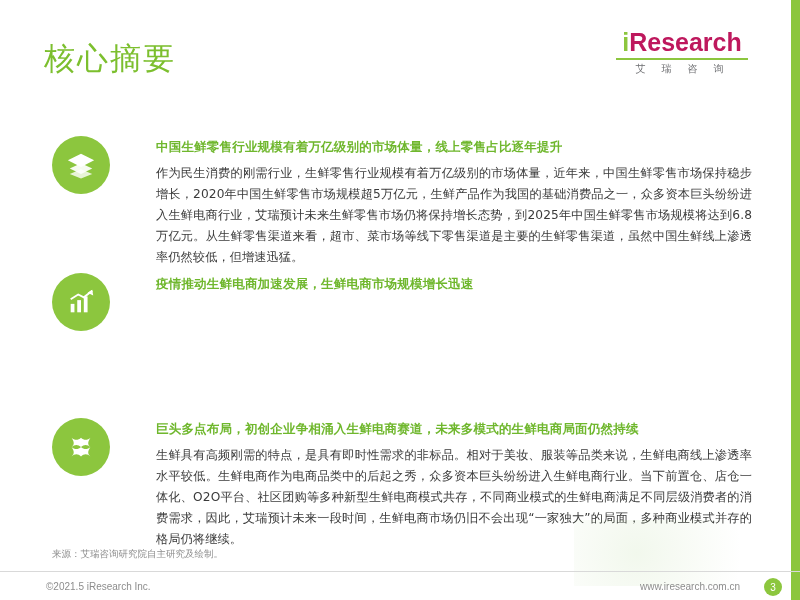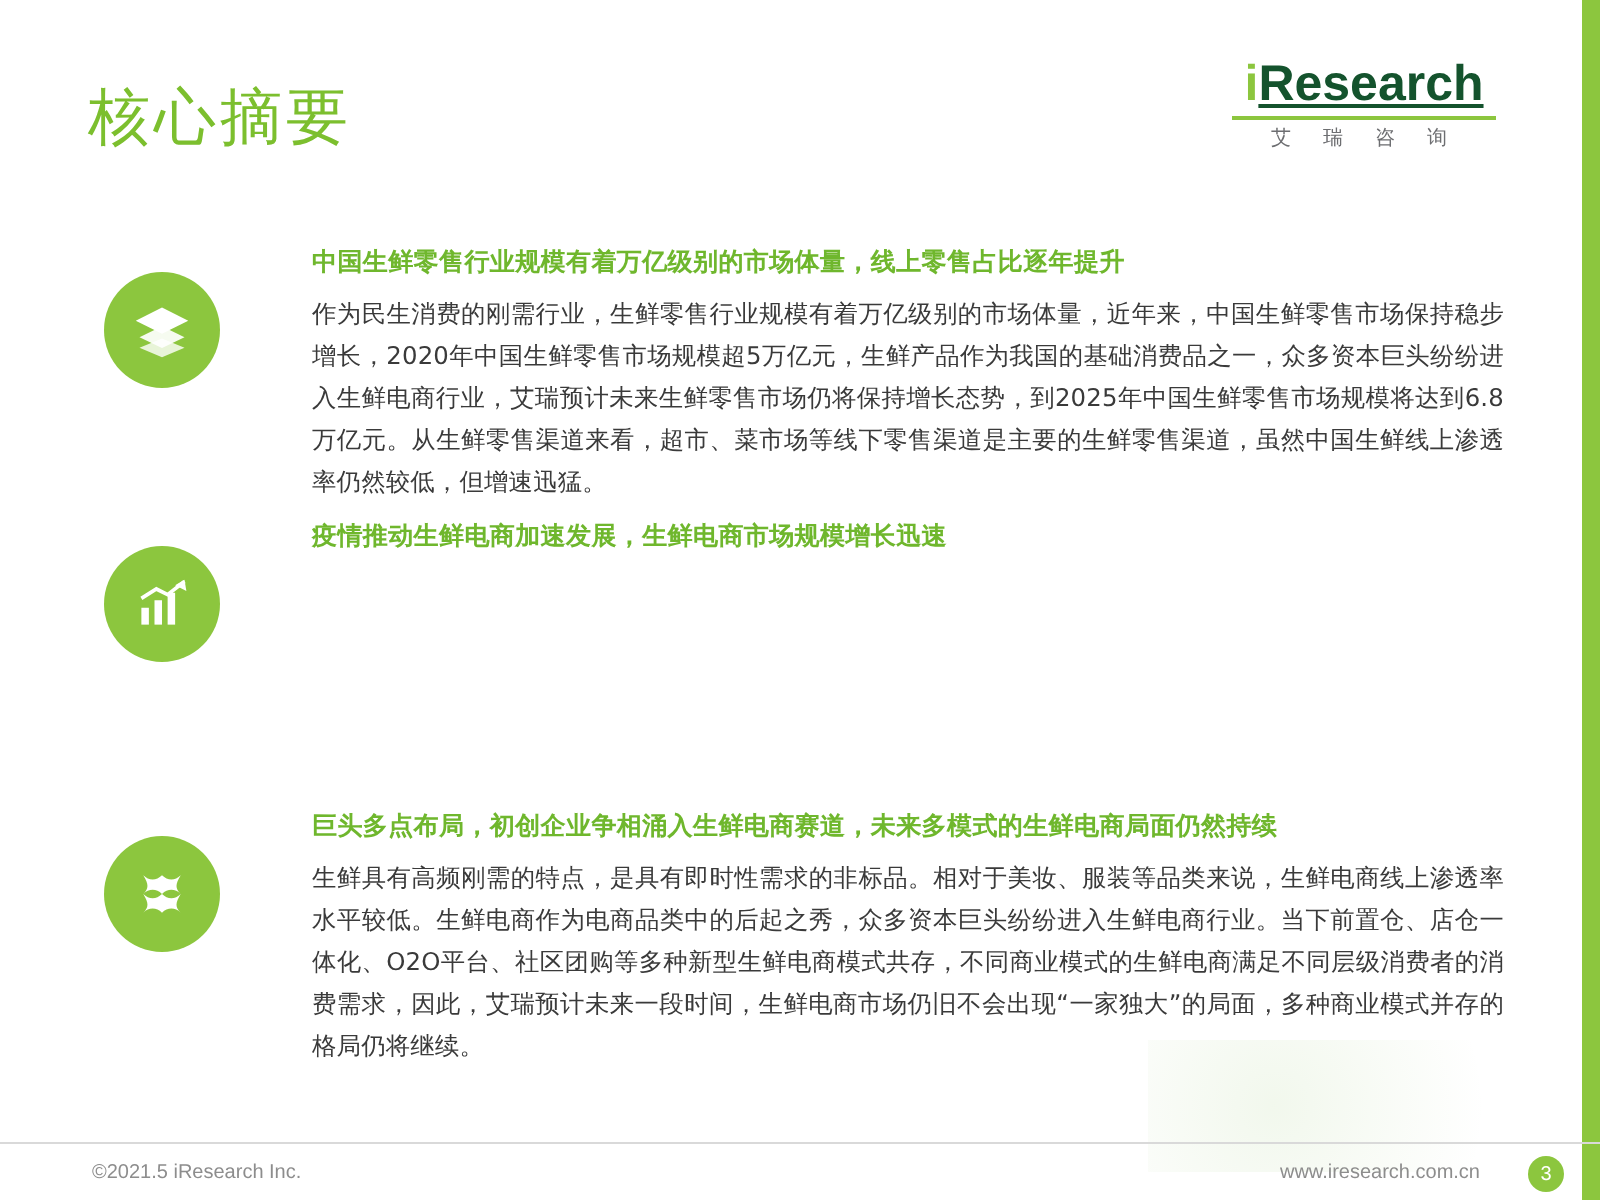--- a/index.html
+++ b/index.html
@@ -51,21 +51,21 @@
   }
   .logo-top {
     font-size: 25px;
     color: #5a5a5a;
     font-family: "Liberation Sans", sans-serif;
     letter-spacing: 0px;
     line-height: 1;
     white-space: nowrap;
   }
   .logo-top .i { color: #8cc63e; font-weight: bold; }
-  .logo-top .r { color: #14532d; font-weight: bold; text-decoration: underline; }
+  .logo-top .r { color: #be185d; font-weight: bold; }
   .logo-underline {
     margin: 3px auto 2px auto;
     width: 132px;
     height: 2px;
     background: #8cc63e;
   }
   .logo-sub {
     font-size: 10px;
     color: #6d6e71;
     letter-spacing: 5px;
@@ -83,20 +83,21 @@
     top: 0;
     width: 58px;
     height: 58px;
     border-radius: 50%;
     display: flex;
     align-items: center;
     justify-content: center;
   }
   .block .body {
     margin-left: 104px;
+    margin-top: 16px;
   }
   .block-title {
     font-size: 12.5px;
     font-weight: bold;
     color: #6fb72d;
     line-height: 1.5;
     margin-bottom: 6px;
     font-family: "DejaVu Sans", sans-serif;
     letter-spacing: 0.2px;
   }
@@ -247,20 +248,21 @@
         <path d="M16 6 C19 9, 23 9, 26 6 C23 11, 23 13, 26 16 C23 13, 19 13, 16 16 C13 13, 9 13, 6 16 C9 13, 9 11, 6 6 C9 9, 13 9, 16 6 Z" fill="#ffffff"></path>
         <path d="M16 16 C19 19, 23 19, 26 16 C23 21, 23 23, 26 26 C23 23, 19 23, 16 26 C13 23, 9 23, 6 26 C9 23, 9 21, 6 16 C9 19, 13 19, 16 16 Z" fill="#ffffff"></path>
       </svg>
     </div>
     <div class="body">
       <div class="block-title">巨头多点布局，初创企业争相涌入生鲜电商赛道，未来多模式的生鲜电商局面仍然持续</div>
       <div class="block-text">生鲜具有高频刚需的特点，是具有即时性需求的非标品。相对于美妆、服装等品类来说，生鲜电商线上渗透率水平较低。生鲜电商作为电商品类中的后起之秀，众多资本巨头纷纷进入生鲜电商行业。当下前置仓、店仓一体化、O2O平台、社区团购等多种新型生鲜电商模式共存，不同商业模式的生鲜电商满足不同层级消费者的消费需求，因此，艾瑞预计未来一段时间，生鲜电商市场仍旧不会出现“一家独大”的局面，多种商业模式并存的格局仍将继续。</div>
     </div>
   </div>
 
+  <div class="source">来源：艾瑞咨询研究院自主研究及绘制。</div>
 
   <div class="faint"></div>
 
   <div class="footer-line"></div>
   <div class="copyright">©2021.5 iResearch Inc.</div>
   <div class="site">www.iresearch.com.cn</div>
   <div class="page-num">3</div>
 </div>
 
 </body></html>

